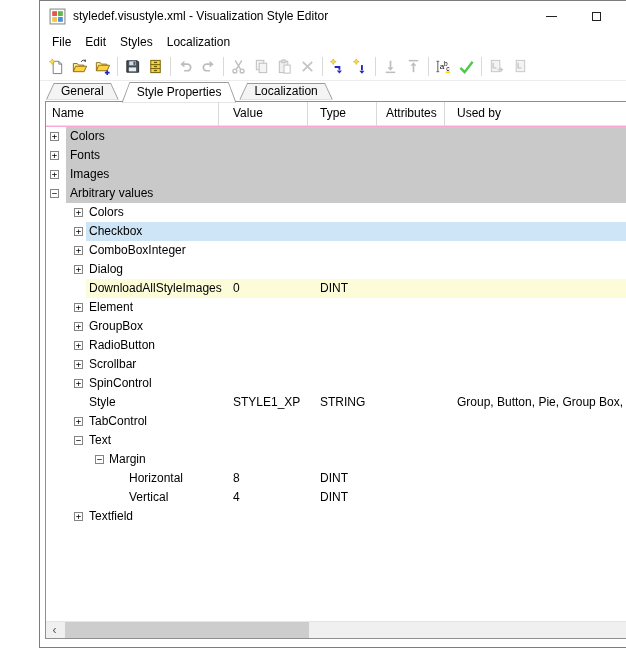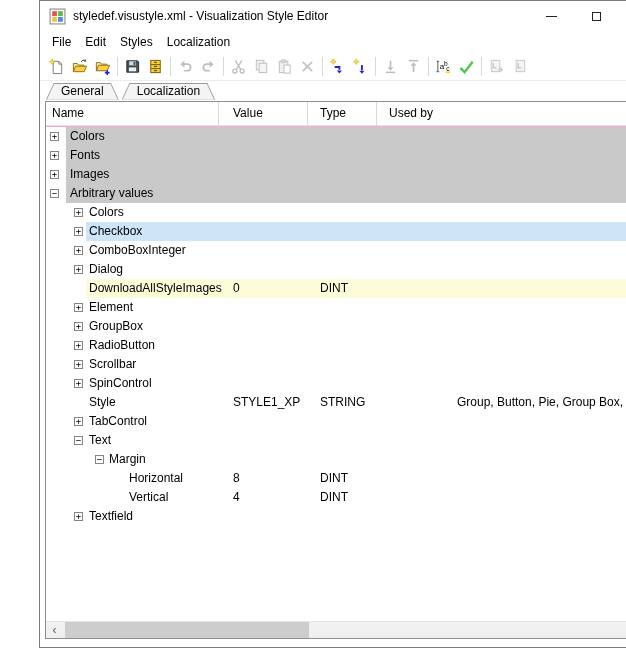--- a/index.html
+++ b/index.html
@@ -234,32 +234,38 @@
         </svg>
       </div>
     </div>
 
   <div class="tabstrip" id="tabstrip">
       <div class="tab">
         <div class="shape"></div>
         <div class="fill"></div>
         <span class="lbl">General</span>
       </div>
+      <div class="tab active">
+        <div class="shape"></div>
+        <div class="fill"></div>
+        <span class="lbl">Style Properties</span>
+      </div>
       <div class="tab">
         <div class="shape"></div>
         <div class="fill"></div>
         <span class="lbl">Localization</span>
       </div>
     </div>
 
   <div class="panel">
     <div class="grid-header" id="gridheader">
         <div class="gcol" style="width: 173px; padding-left: 6px;">Name</div>
         <div class="gcol" style="width: 89px; padding-left: 14px;">Value</div>
         <div class="gcol" style="width: 69px; padding-left: 12px;">Type</div>
+        <div class="gcol" style="width: 68px; padding-left: 9px;">Attributes</div>
         <div class="gcol" style="padding-left: 12px;">Used by</div>
       </div>
     <div class="grid-body" id="gridbody">
         <div class="row">
           <div class="hl" style="left: 20px; background: rgb(201, 201, 201);"></div>
           <div class="exp" style="left: 4px;">+</div>
           <span class="cell" style="left: 24px;">Colors</span>
         </div>
         <div class="row">
           <div class="hl" style="left: 20px; background: rgb(201, 201, 201);"></div>

